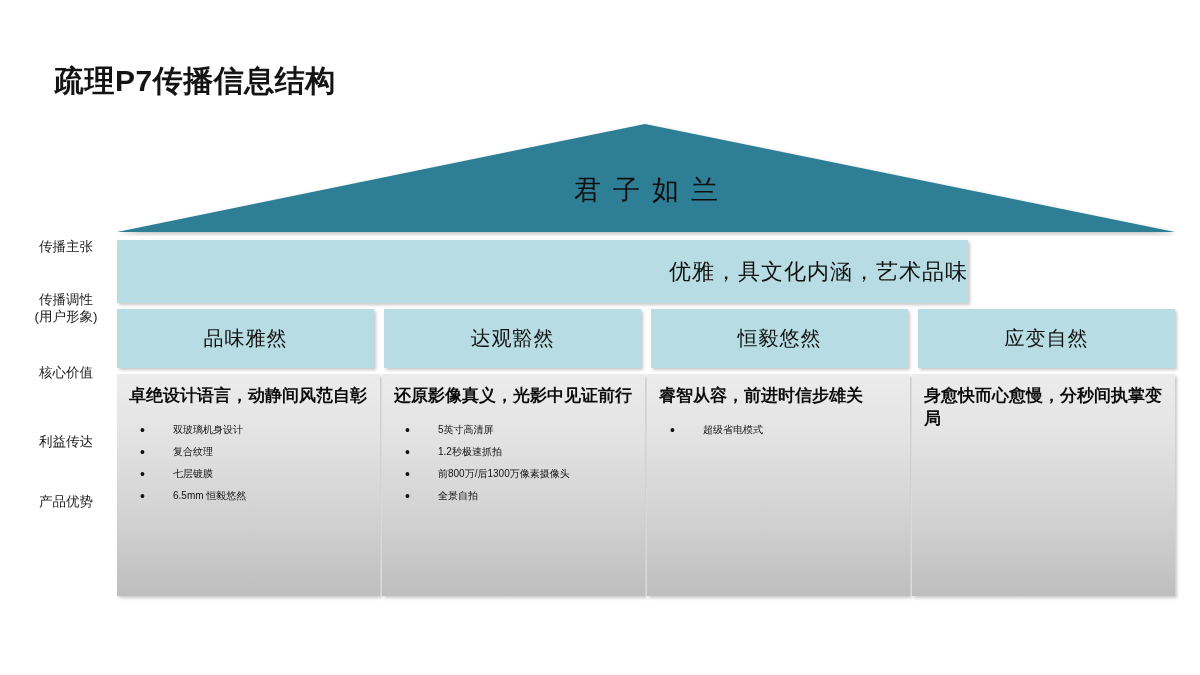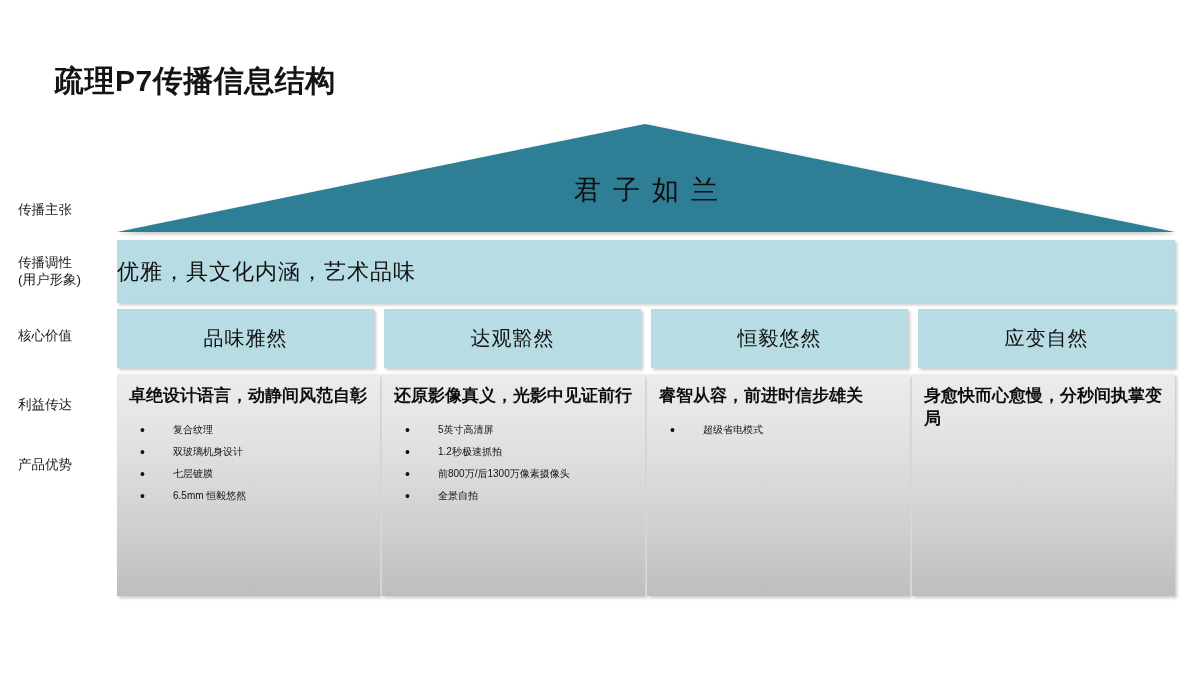--- a/index.html
+++ b/index.html
@@ -40,21 +40,22 @@
   }
 
   
   .row-label {
     position: absolute;
     left: 18px;
     width: 96px;
     font-size: 13.5px;
     color: #1a1a1a;
     line-height: 17px;
-    text-align: left;
+    text-align: center;
+    margin-top: 37px;
   }
   #label-claim   { top: 201px; }
   #label-tone    { top: 254px; }
   #label-core    { top: 327px; }
   #label-benefit { top: 396px; }
   #label-product { top: 456px; }
 
   
   .roof {
     position: absolute;
@@ -83,27 +84,27 @@
     letter-spacing: 12px;
     text-indent: 12px;
     font-weight: normal;
   }
 
   
   .band-tone {
     position: absolute;
     left: 117px;
     top: 240px;
-    width: 1058px;
+    width: 851px;
     height: 63px;
     background: #B7DCE3;
     box-shadow: 2px 2px 3px rgba(0,0,0,0.22);
     display: flex;
     align-items: center;
-    justify-content: flex-start;
+    justify-content: flex-end;
   }
   .band-tone span {
     font-size: 22px;
     color: #111111;
     letter-spacing: 1px;
   }
 
   
   .core-row {
     position: absolute;
@@ -225,22 +226,22 @@
   <div class="core-cell">
     <span>应变自然</span>
   </div>
 </div>
 
 <div class="cols">
 
   <div class="col-card">
     <div class="col-head">卓绝设计语言，动静间风范自彰</div>
     <ul class="col-list">
+      <li>双玻璃机身设计</li>
       <li>复合纹理</li>
-      <li>双玻璃机身设计</li>
       <li>七层镀膜</li>
       <li>6.5mm 恒毅悠然</li>
     </ul>
   </div>
 
   <div class="col-card">
     <div class="col-head">还原影像真义，光影中见证前行</div>
     <ul class="col-list">
       <li>5英寸高清屏</li>
       <li>1.2秒极速抓拍</li>

